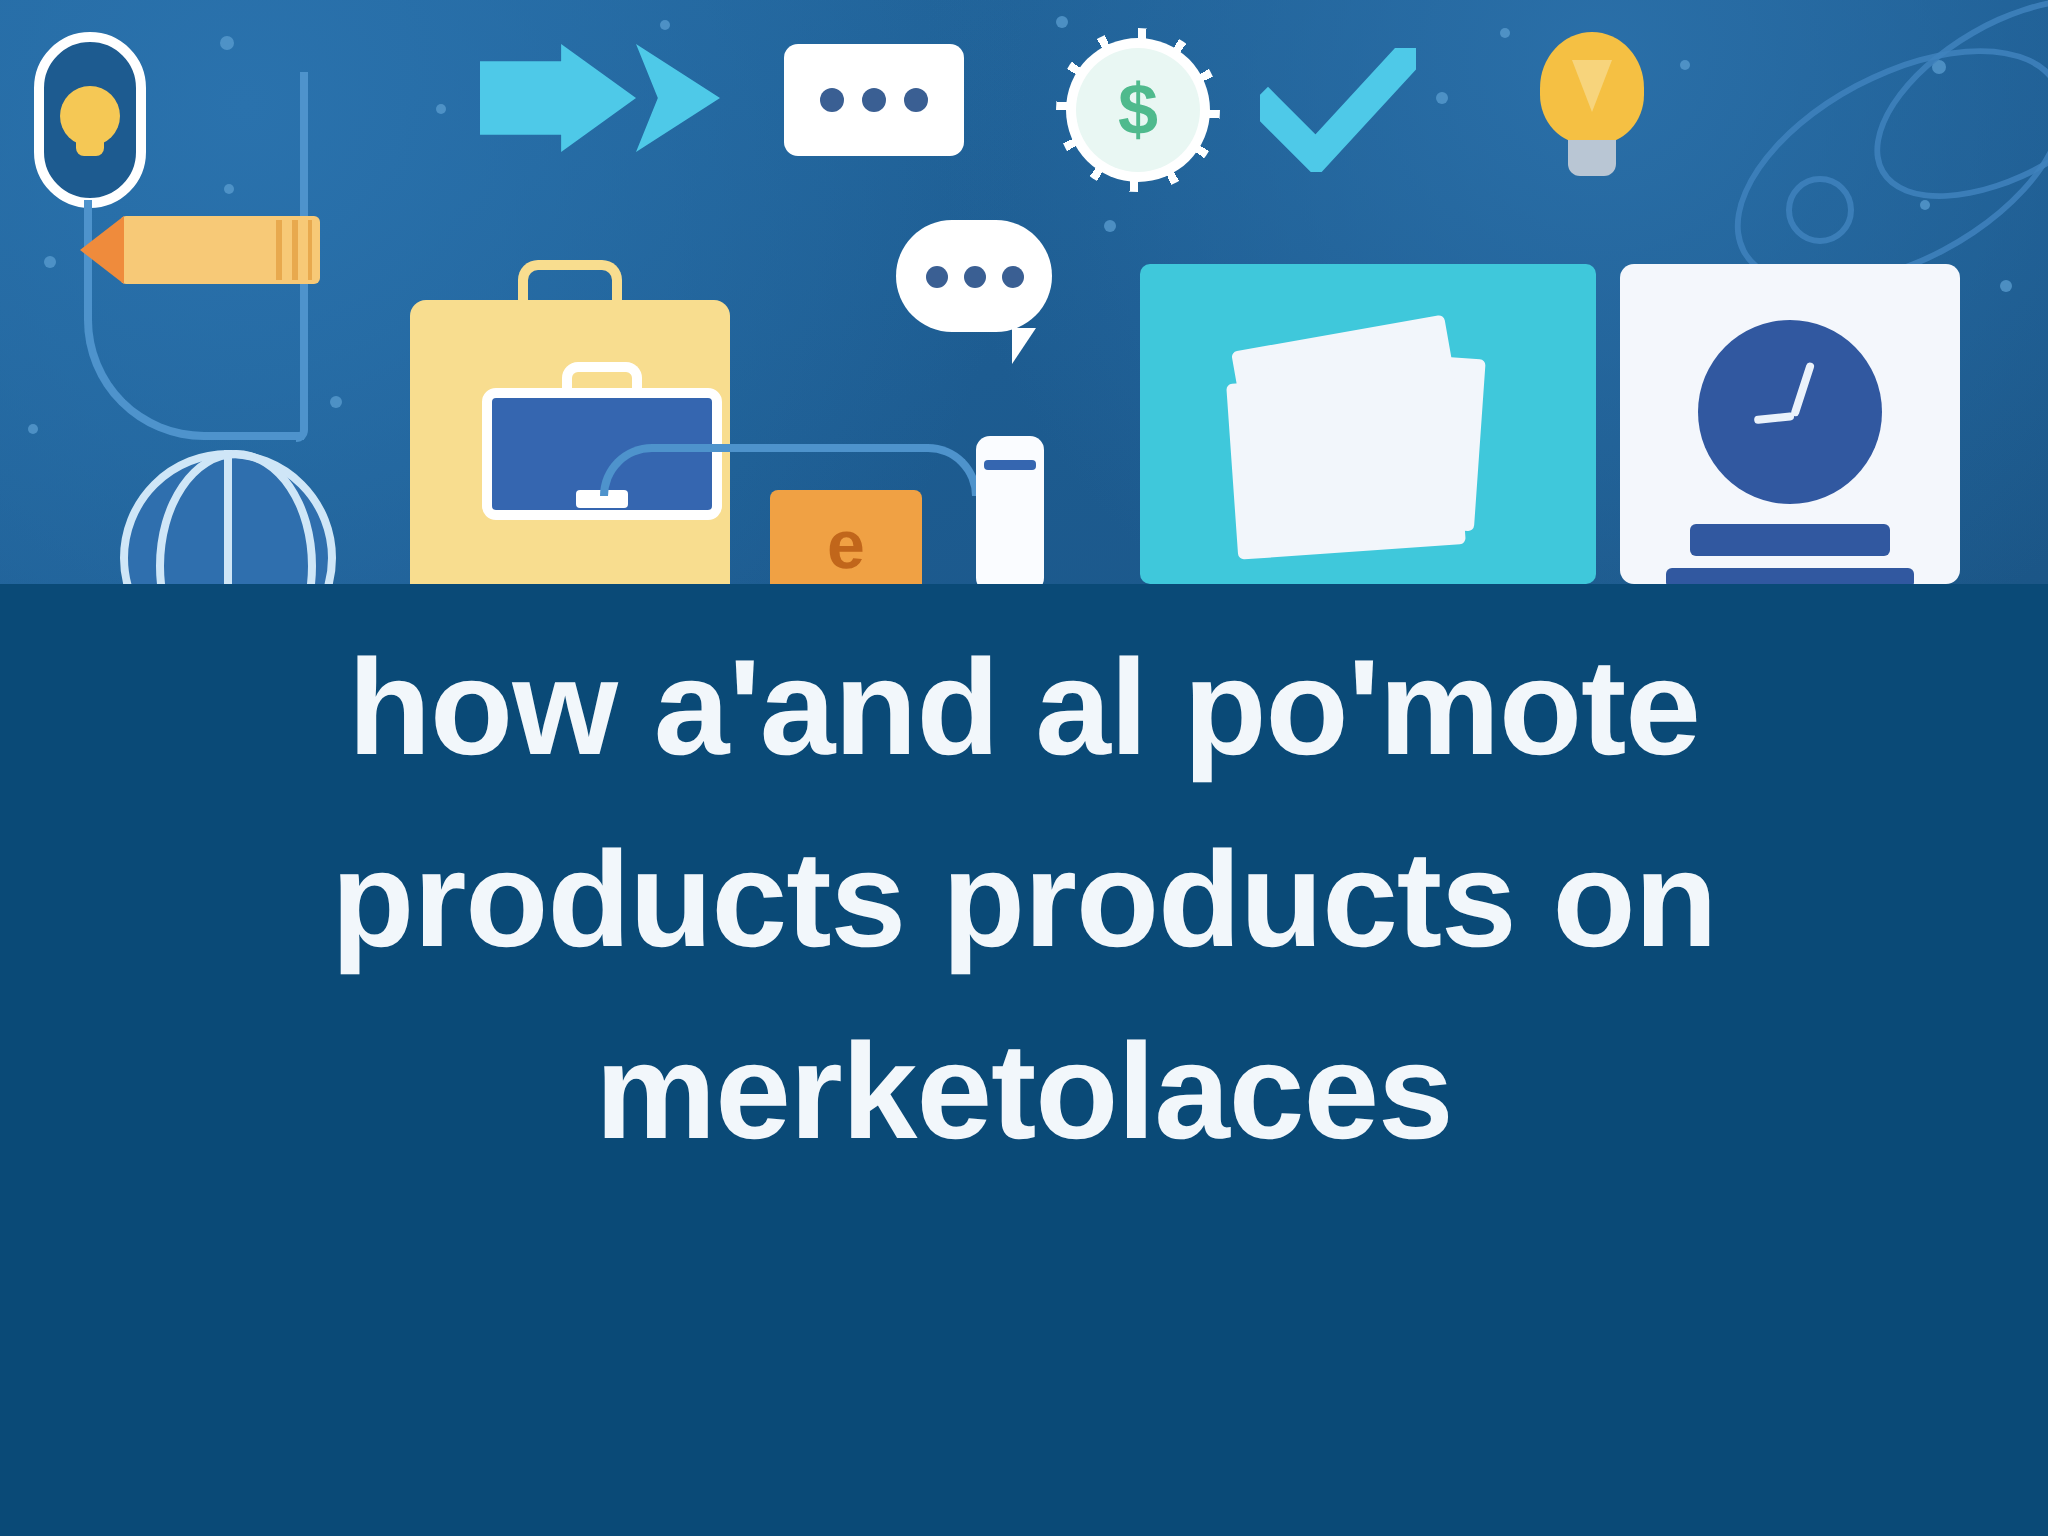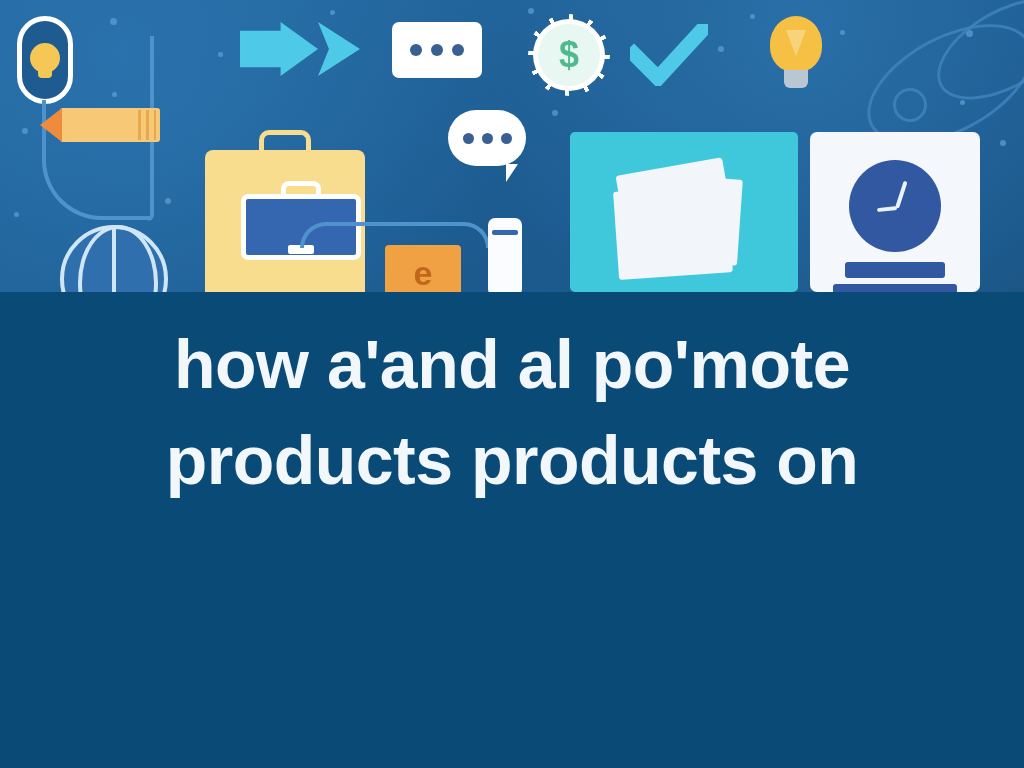--- a/index.html
+++ b/index.html
@@ -289,21 +289,21 @@
     background:#3158a0; border-radius:3px;
   }
   .clock-bar.b1 { top:130px; width:100px; height:16px; }
   .clock-bar.b2 { top:152px; width:124px; height:10px; }
 
   
   .title-area {
     position:absolute; left:0; top:292px;
     width:1024px; height:476px;
     background:#0a4a77;
-    padding-top:24px;
+    padding-top:14px;
   }
   .title {
     color:#f2f7fb;
     font-family:"Liberation Sans", sans-serif;
     font-weight:bold;
     font-size:68px;
     line-height:96px;
     letter-spacing:-0.5px;
     text-align:center;
     padding:0 60px;
@@ -401,16 +401,17 @@
       <span class="clock"></span>
       <span class="clock-bar b1"></span>
       <span class="clock-bar b2"></span>
     </div>
   </div>
 
   <div class="title-area">
     <h1 class="title">
       <span class="title-line">how a'and al po'mote</span>
       <span class="title-line">products products on</span>
+      <span class="title-line">merketolaces</span>
     </h1>
   </div>
 
 </div>
 
 </body></html>

